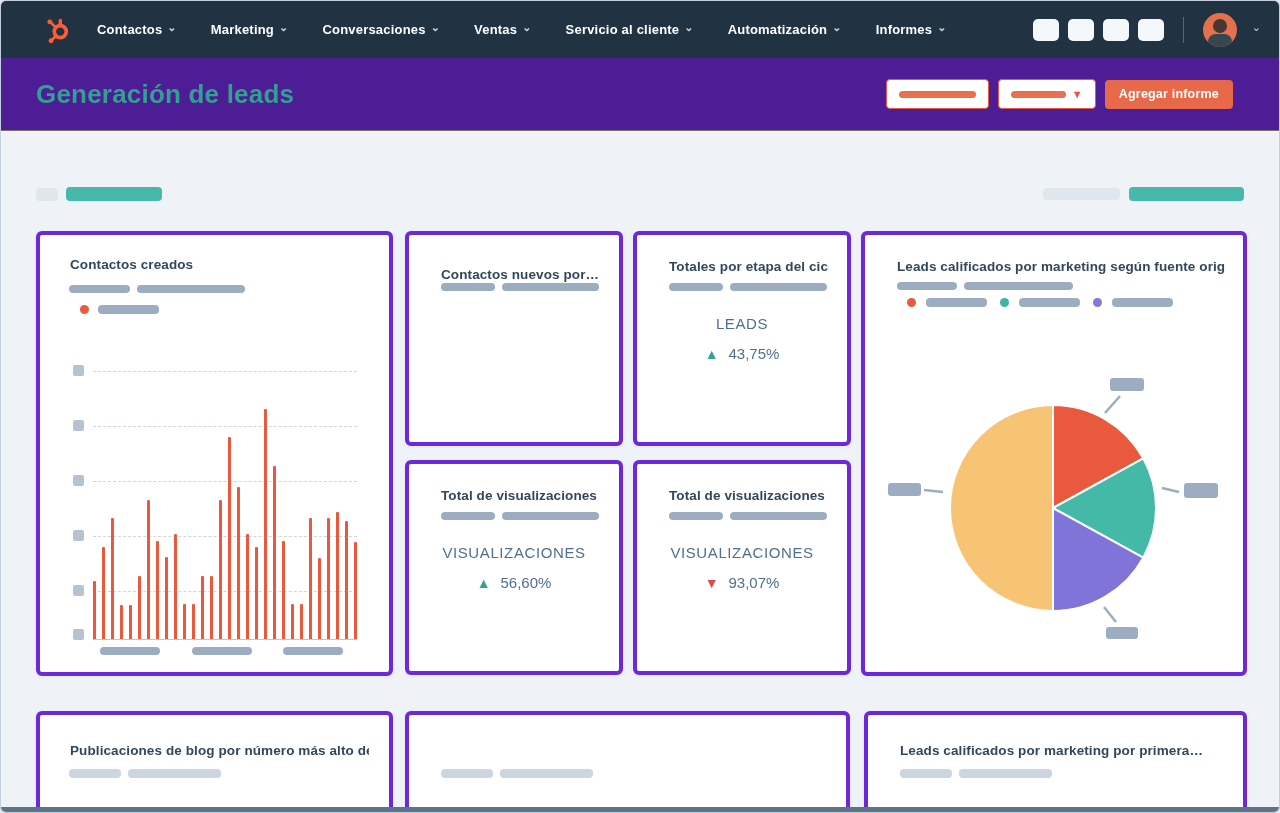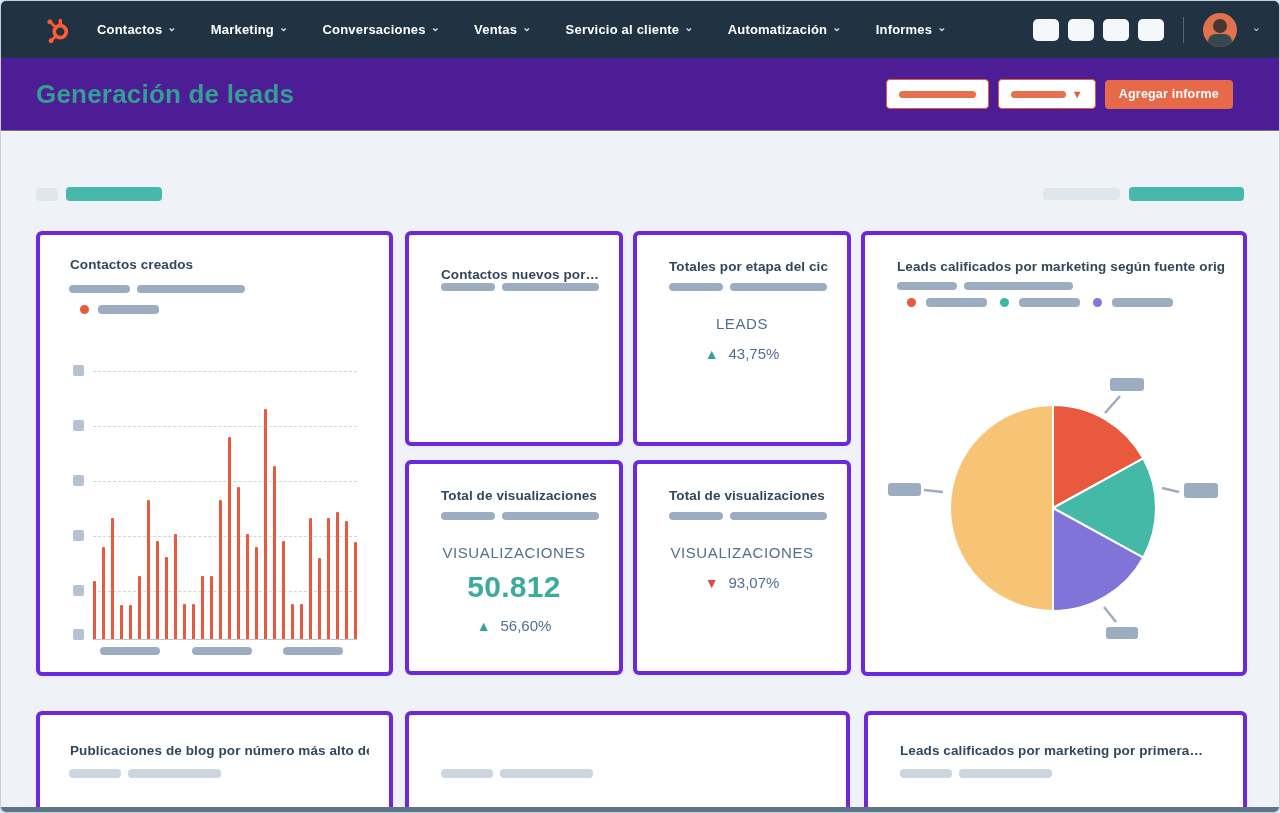--- a/index.html
+++ b/index.html
@@ -302,21 +302,20 @@
   </section>
 
   <section class="card" style="left:404px; top:459px; width:218px; height:215px;">
     <h2 class="card-title" style="left:32px; top:24px;">Total de visualizaciones de…</h2>
     <div class="pill-row" style="left:32px; top:48px;">
       <span class="rpill" style="width:54px;"></span>
         <span class="rpill" style="width:97px;"></span>
     </div>
     <div class="metric-center">
       <div class="metric-label">VISUALIZACIONES</div>
-      <div class="metric-value">50.812</div>
       <div class="metric-foot">
         <span class="trend up">▲</span>
         <span class="delta-text">56,60%</span>
       </div>
     </div>
   </section>
 
   <section class="card" style="left:632px; top:459px; width:218px; height:215px;">
     <h2 class="card-title" style="left:32px; top:24px;">Total de visualizaciones de…</h2>
     <div class="pill-row" style="left:32px; top:48px;">

